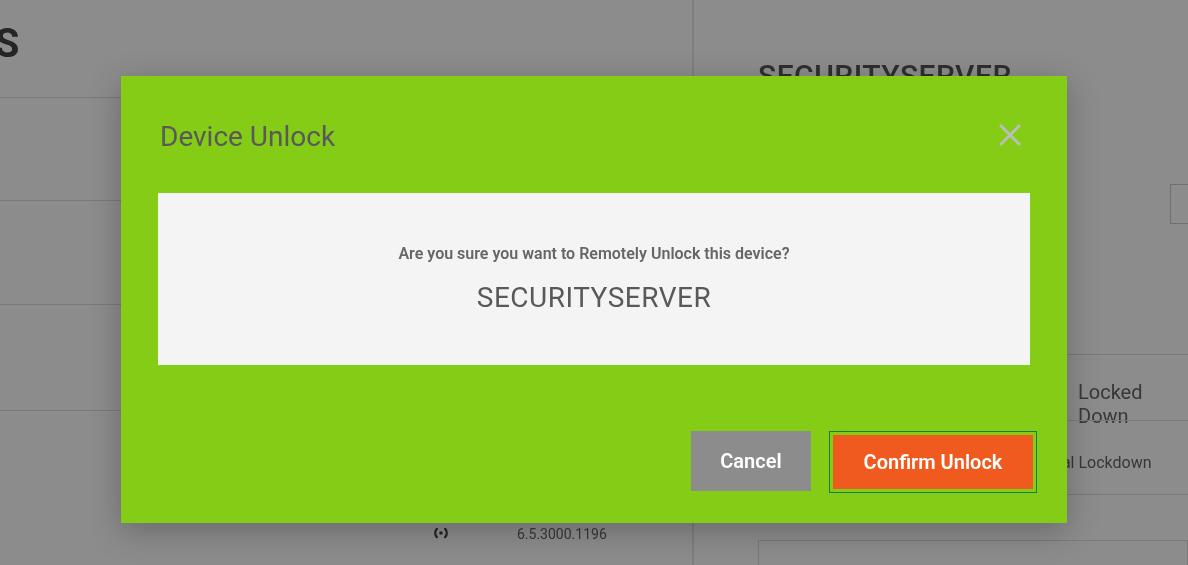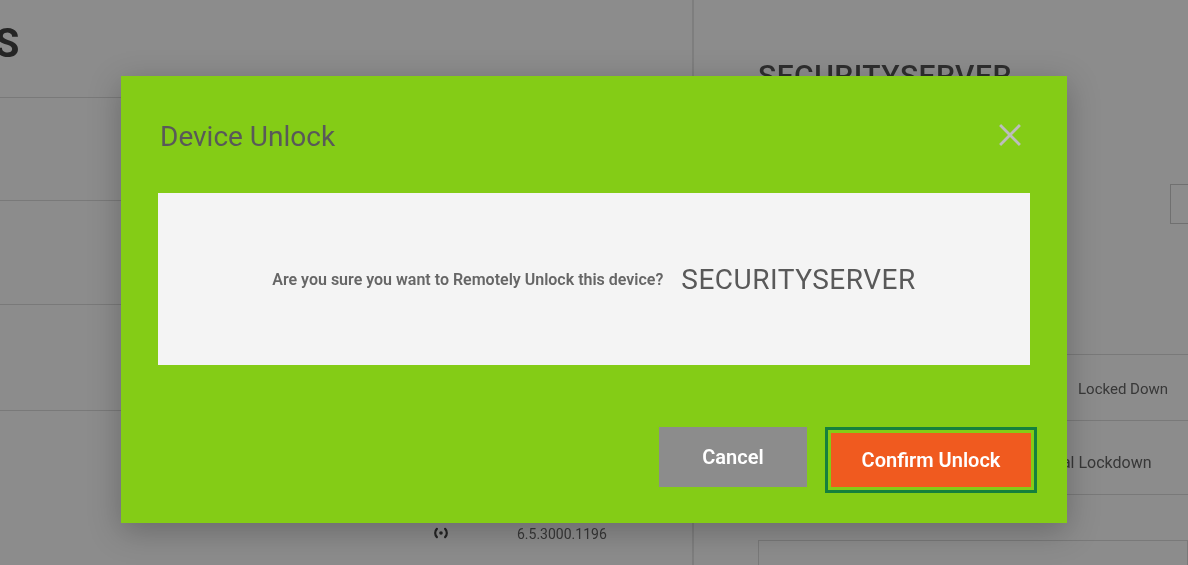--- a/index.html
+++ b/index.html
@@ -57,21 +57,21 @@
       top: 184px; left: 1170px;
       width: 40px; height: 40px;
       border: 1px solid #ccc;
     }
     .bg-right-hr1 { position: absolute; top: 354px; left: 758px; width: 430px; border-top: 1px solid #ddd; }
     .bg-right-hr2 { position: absolute; top: 420px; left: 758px; width: 430px; border-top: 1px solid #ddd; }
     .bg-right-hr3 { position: absolute; top: 494px; left: 758px; width: 430px; border-top: 1px solid #ddd; }
     .bg-status1 {
       position: absolute;
       top: 380px; left: 1078px;
-      font-size: 15px;
+      font-size: 20px;
       color: #666;
     }
     .bg-status2 {
       position: absolute;
       top: 453px; left: 1058px;
       font-size: 16px;
       color: #666;
     }
     .bg-right-bottom-box {
       position: absolute;
@@ -130,21 +130,21 @@
     }
     .modal-close svg { width: 34px; height: 34px; }
     .modal-body {
       position: absolute;
       top: 117px;
       left: 37px;
       right: 37px;
       height: 172px;
       background: #f4f4f4;
       display: flex;
-      flex-direction: row;
+      flex-direction: column;
       align-items: center;
       justify-content: center;
       gap: 18px;
     }
     .modal-question {
       font-size: 16px;
       font-weight: 600;
       color: #666;
     }
     .modal-device {
@@ -167,25 +167,25 @@
       font-weight: 600;
       cursor: pointer;
       color: #fff;
       font-family: inherit;
       display: flex;
       align-items: center;
       justify-content: center;
     }
     .btn-cancel {
       background: #8c8c8c;
-      width: 148px;
+      width: 120px;
       height: 60px;
     }
     .btn-confirm-wrap {
-      border: 3px solid #15803d;
+      border: 1px solid #15803d;
       padding: 3px;
       display: flex;
     }
     .btn-confirm {
       background: #f15a24;
       background: #f05a1f;
       width: 200px;
       height: 54px;
     }
     .btn-confirm { background: #f05a1f; }

